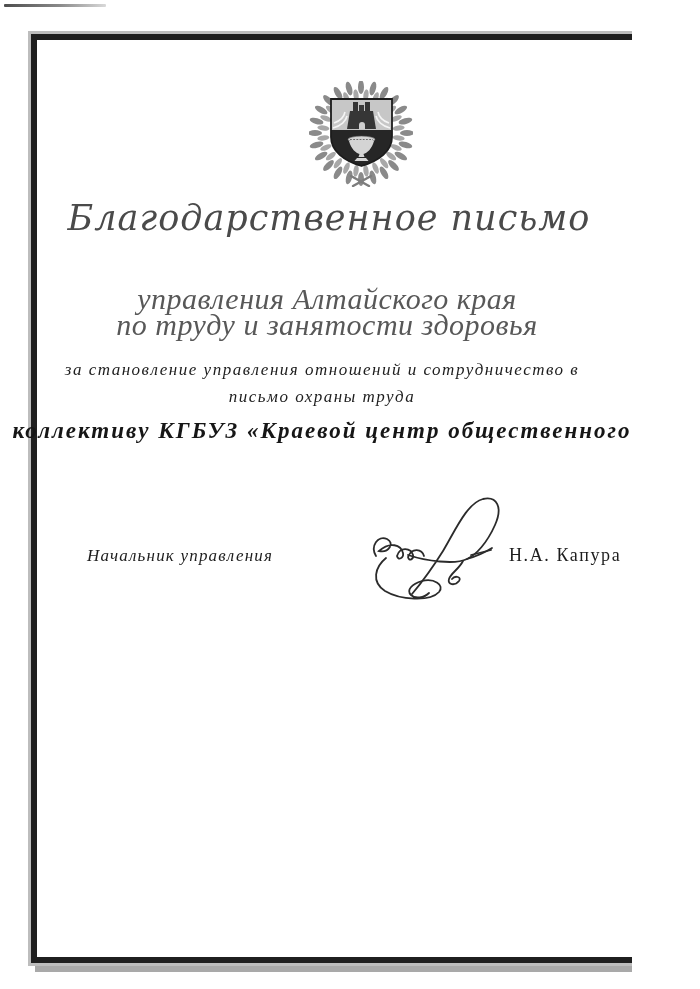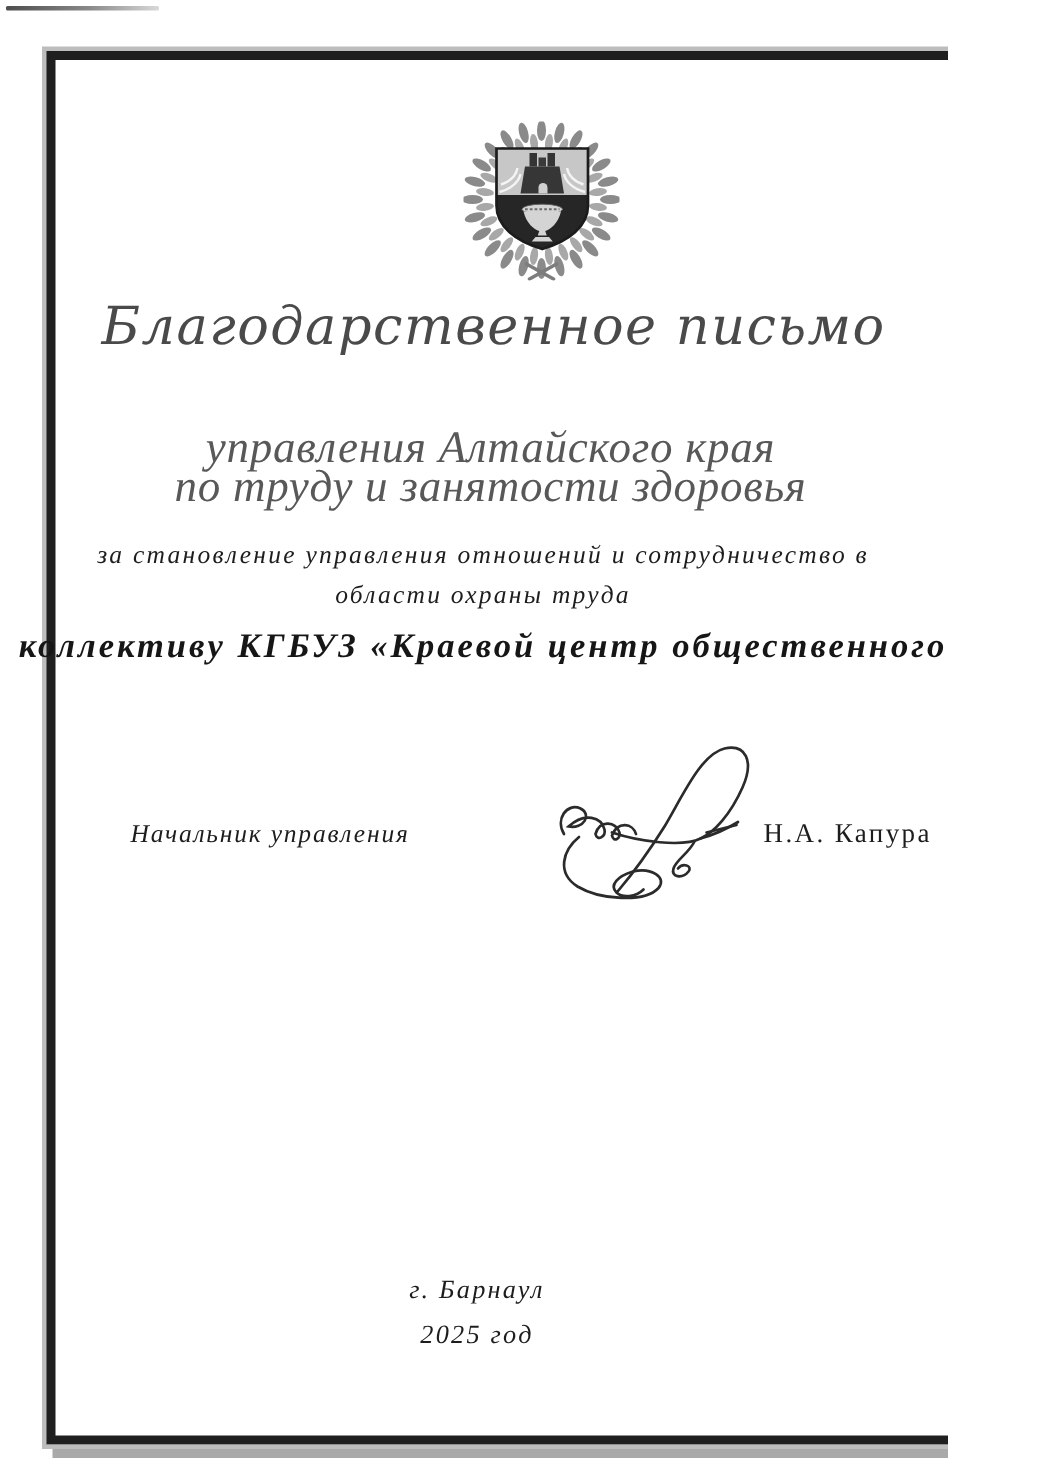--- a/index.html
+++ b/index.html
@@ -167,36 +167,34 @@
 
   <div class="title">Благодарственное письмо</div>
 
   <div class="issuer">
     <div>управления Алтайского края</div>
     <div>по труду и занятости здоровья</div>
   </div>
 
   <div class="reason">
     <div>за становление управления отношений и сотрудничество в</div>
-    <div>области охраны труда</div>
+    <div>письмо охраны труда</div>
   </div>
 
   <div class="recipient">
     <div>коллективу КГБУЗ «Краевой центр общественного</div>
   </div>
 
   <div class="sig-title">Начальник управления</div>
 
   <svg class="sig-scribble" viewBox="0 0 145 115" aria-hidden="true" fill="none" stroke="#2b2b2b" stroke-width="1.8" stroke-linecap="round">
     <path d="M8,62 C2,52 10,41 19,45 C27,49 21,59 11,57 C22,47 33,51 35,59 C36,64 30,67 29,62 C32,52 43,54 45,61 C46,65 41,68 40,63 C44,53 54,55 56,62"></path>
     <path d="M18,64 C7,73 3,88 17,97 C32,106 62,108 71,98 C77,91 66,84 54,87 C44,90 38,96 43,101 C47,105 56,104 61,99"></path>
     <path d="M44,100 C55,87 65,73 75,57 C87,37 99,9 115,5 C129,2 135,13 127,31 C119,49 108,61 99,65 C87,71 58,67 40,61"></path>
     <path d="M99,65 C106,63 116,59 124,54"></path>
     <path d="M95,67 C91,75 83,79 81,85 C79,91 87,92 91,87 C94,83 87,81 84,85"></path>
     <path d="M103,61 L123,56"></path>
   </svg>
 
   <div class="sig-name">Н.А. Капура</div>
 
-  <div class="footer-city">г. Барнаул</div>
-  <div class="footer-year">2025 год</div>
 
 </div>
 
 </body></html>

